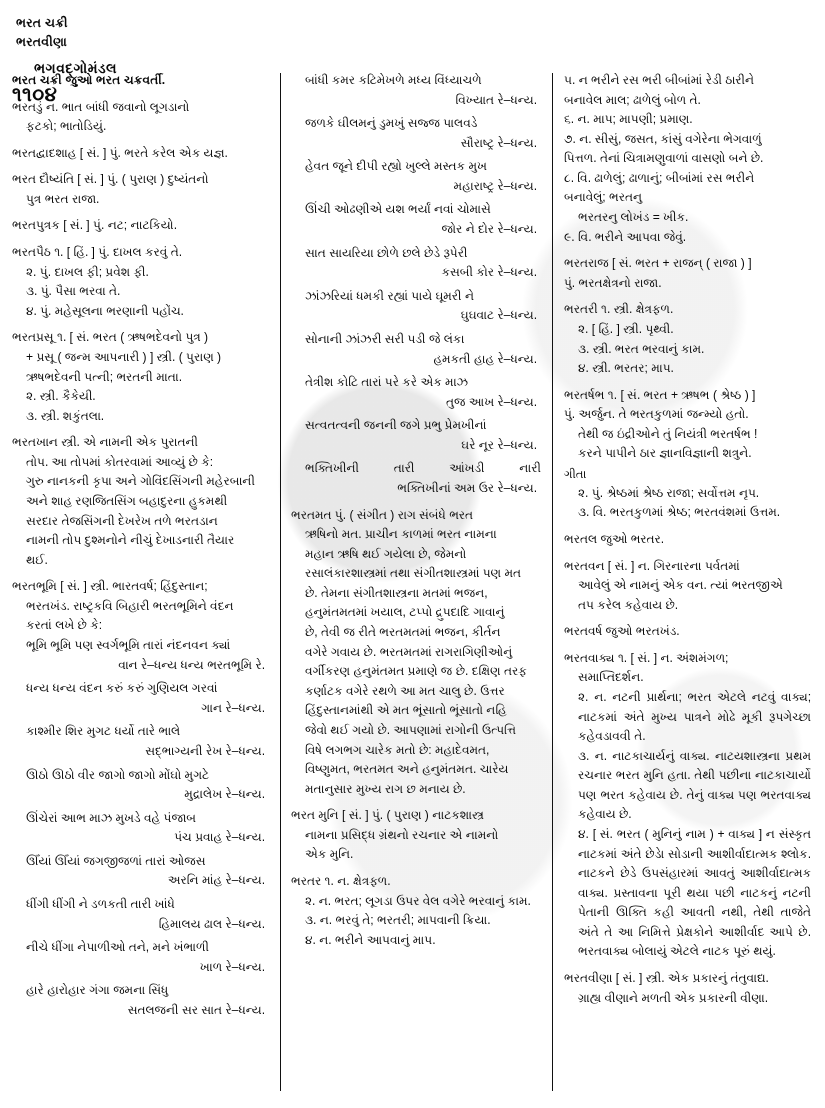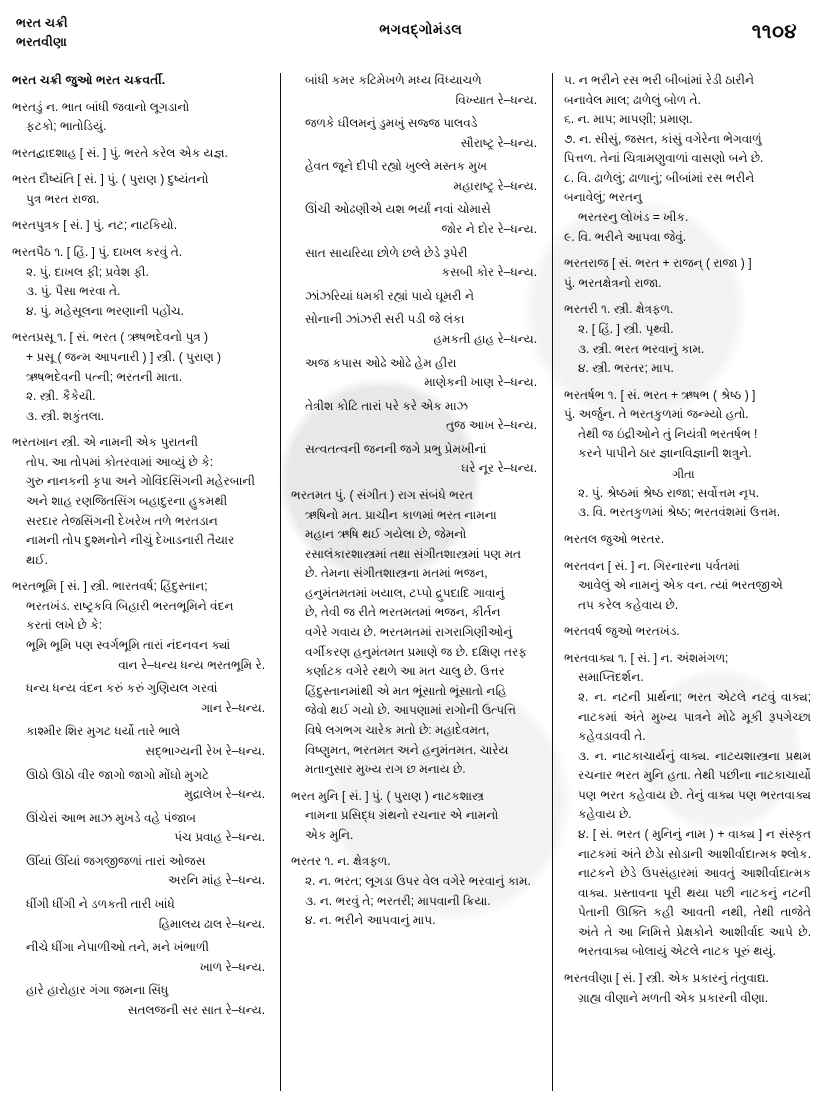--- a/index.html
+++ b/index.html
@@ -38,20 +38,21 @@
     padding: 14px 12px 8px 12px;
   }
 
   
   .running-head {
     position: relative;
     height: 46px;
     display: flex;
     align-items: flex-start;
     justify-content: space-between;
+    flex-direction: column;
   }
   .head-left {
     font-size: 12.5px;
     line-height: 1.55;
     font-weight: 700;
     letter-spacing: .2px;
     padding-left: 4px;
   }
   .head-left div { white-space: nowrap; }
   .head-center {
@@ -105,21 +106,21 @@
     font-weight: 700;
     letter-spacing: .15px;
   }
 
   
   .verse { margin: 0 0 4px 0; }
   .verse .v-a { padding-left: 16px; text-indent: -2px; }
   .verse .v-b { text-align: right; padding-right: 4px; }
   .verse-just { text-align: justify; text-align-last: justify; }
 
-  .attrib { text-align: center; padding-right: 8px; font-size: 11.6px; margin-top: 1px; }
+  .attrib { text-align: left; padding-right: 8px; font-size: 11.6px; margin-top: 1px; }
 
   .para { text-align: justify; text-align-last: left; }
 
   .indent-center { padding-left: 34px; }
   .indent-more { padding-left: 50px; }
 </style>
 </head>
 <body>
 
 <div class="page">
@@ -253,36 +254,37 @@
         <div class="verse">
           <div class="v-a">ઊંચી ઓઢણીએ યશ ભર્યાં નવાં ચોમાસે</div>
           <div class="v-b">જોર ને દોર રે–ધન્ય.</div>
         </div>
         <div class="verse">
           <div class="v-a indent-center">સાત સાયરિયા છોળે છલે છેડે રૂપેરી</div>
           <div class="v-b">કસબી કોર રે–ધન્ય.</div>
         </div>
         <div class="verse">
           <div class="v-a indent-center">ઝાંઝરિયાં ધમકી રહ્યાં પાયે ઘૂમરી ને</div>
+          <div class="v-b">ઘુઘવાટ રે–ધન્ય.</div>
         </div>
         <div class="verse">
           <div class="v-a indent-center">સોનાની ઝાંઝરી સરી પડી જે લંકા</div>
           <div class="v-b">હમકતી હાહ રે–ધન્ય.</div>
         </div>
         <div class="verse">
-          <div class="v-a indent-more">અજ કપાસ ઓઢે ઓઢે હેમ હીરા</div>
-          <div class="v-b">માણેકની ખાણ રે–ધન્ય.</div>
-        </div>
-        <div class="verse">
           <div class="v-a indent-center">તેત્રીશ કોટિ તારાં પરે કરે એક માઝ</div>
           <div class="v-b">તુજ આખ રે–ધન્ય.</div>
         </div>
         <div class="verse">
           <div class="v-a indent-center">સત્વતત્વની જનની જગે પ્રભુ પ્રેમખીનાં</div>
           <div class="v-b">ઘરે નૂર રે–ધન્ય.</div>
+        </div>
+        <div class="verse">
+          <div class="v-a verse-just">ભક્તિખીની તારી આંખડી નારી</div>
+          <div class="v-b">ભક્તિખીનાં અમ ઉર રે–ધન્ય.</div>
         </div>
       </div>
 
       <div class="entry">
         <div class="para">ભરતમત પું. ( સંગીત ) રાગ સંબંધે ભરત</div>
         <div class="para cont">ઋષિનો મત. પ્રાચીન કાળમાં ભરત નામના</div>
         <div class="para cont">મહાન ઋષિ થઈ ગયેલા છે, જેમનો</div>
         <div class="para cont">રસાલંકારશાસ્ત્રમાં તથા સંગીતશાસ્ત્રમાં પણ મત</div>
         <div class="para cont">છે. તેમના સંગીતશાસ્ત્રના મતમાં ભજન,</div>
         <div class="para cont">હનુમંતમતમાં ખયાલ, ટપ્પો દ્રુપદાદિ ગાવાનું</div>

